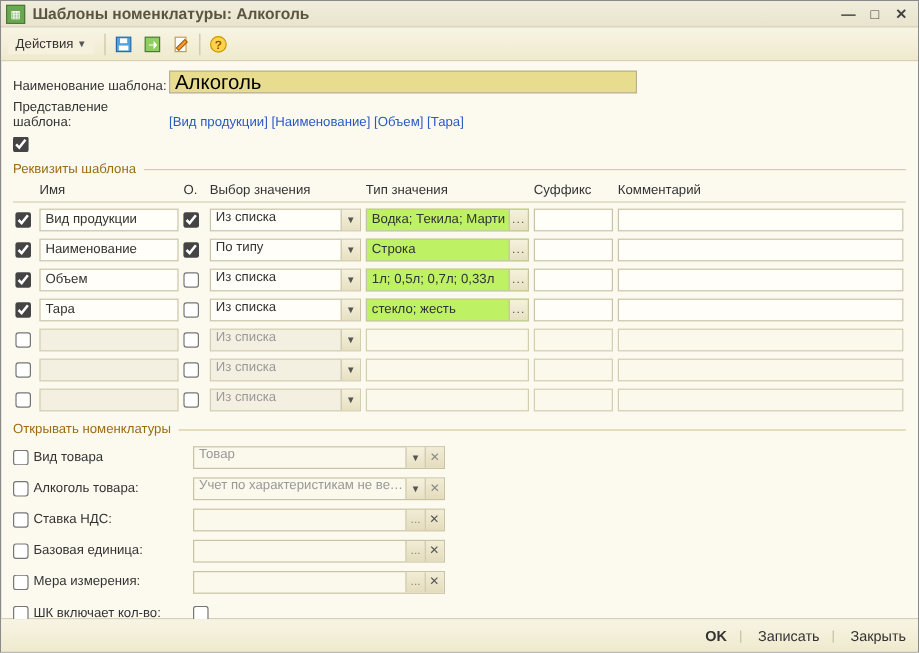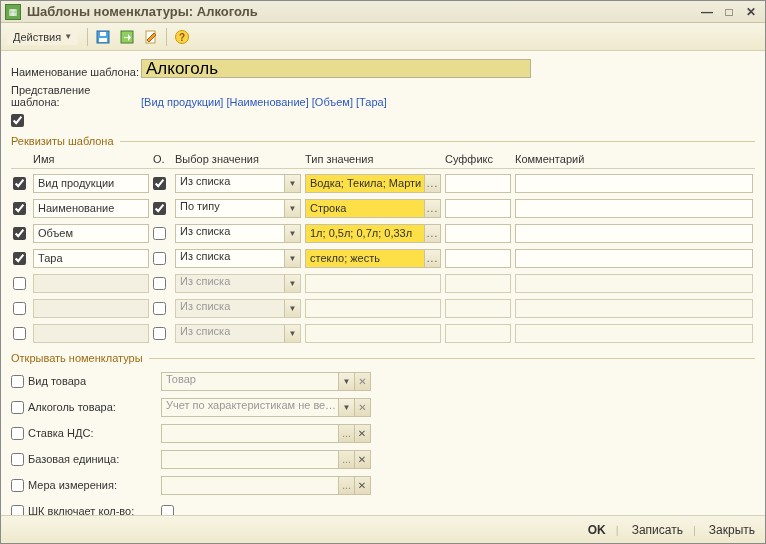--- a/index.html
+++ b/index.html
@@ -145,21 +145,21 @@
     background:linear-gradient(#f5f1dd,#e7e0c2);
     border-left:1px solid #c9c3a5;
     display:flex;align-items:center;justify-content:center;
     font-size:8px; color:#555;
   }
   .type-cell {
     position: relative;
     width: 100%;
     height: 19px;
     border: 1px solid #c9c3a5;
-    background: #fde047;
+    background: #bef264;
     display:flex; align-items:center;
     padding: 0 18px 0 4px;
     font-size:11px;
     color:#333;
     overflow:hidden;
     white-space:nowrap;
   }
   .type-cell .more-btn {
     position:absolute; right:0; top:0; bottom:0; width:16px;
     background:linear-gradient(#f5f1dd,#e7e0c2);

